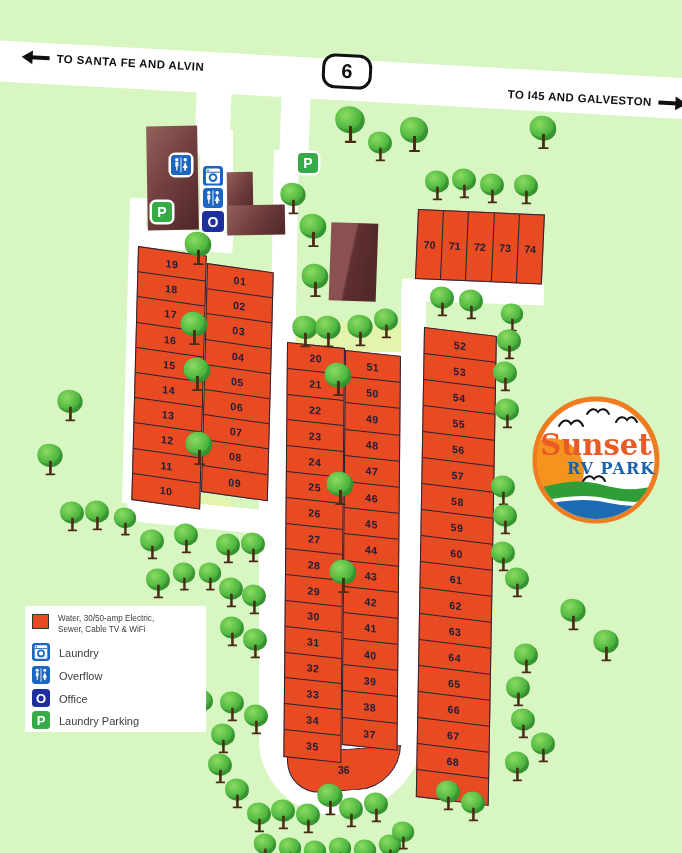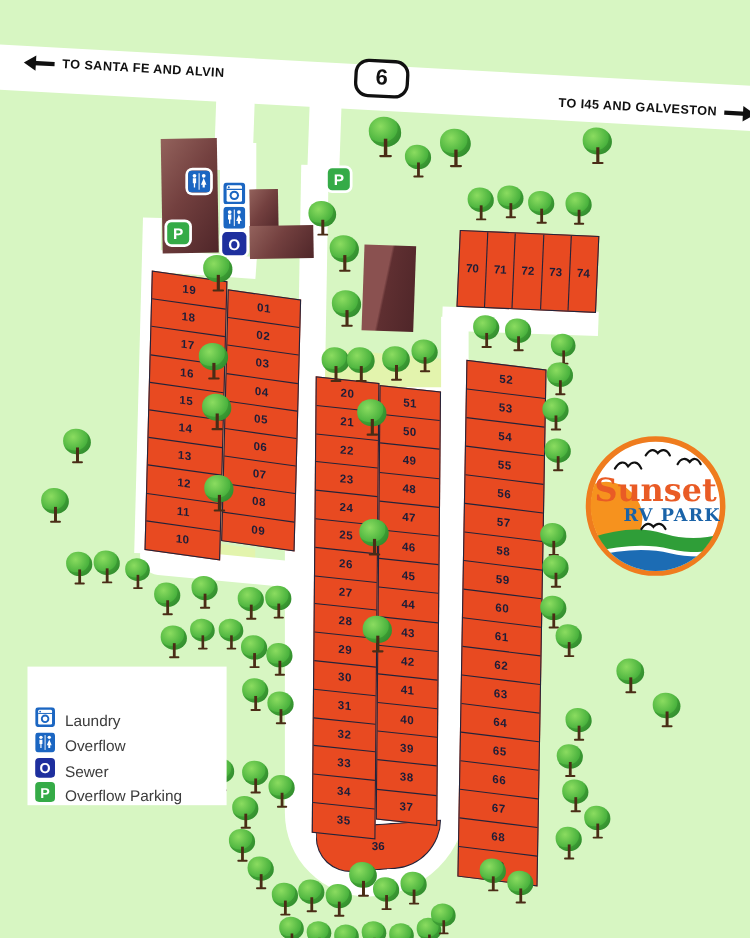--- a/index.html
+++ b/index.html
@@ -38,21 +38,21 @@
   
   .tree{position:absolute;width:30px;height:37px;z-index:6;transform-origin:50% 100%;}
   .tree::before{content:"";position:absolute;left:1px;top:0;width:28px;height:26px;border-radius:46% 54% 48% 52%;background:radial-gradient(circle at 36% 32%,#8bdc60 0%,#4cb43f 55%,#2f8c31 100%);box-shadow:inset -3px -4px 0 rgba(20,90,20,.25);}
   .tree i{position:absolute;left:14px;top:19px;width:3px;height:15px;background:#4a2c16;}
   .tree i::after{content:"";position:absolute;left:-4px;bottom:-1px;width:11px;height:2.5px;background:#4a2c16;border-radius:2px;}
 
   
   .legend{position:absolute;left:25px;top:606px;width:181px;height:126px;background:#ffffff;z-index:7;}
   .legend-item{position:absolute;left:7px;display:flex;align-items:flex-start;gap:9px;}
   .legend-item .licon{flex:0 0 auto;width:18px;height:18px;border-radius:3.5px;display:flex;align-items:center;justify-content:center;color:#fff;font-weight:bold;font-size:13px;}
-  .legend-item .ltext{font-size:14px;color:#3c3c3c;padding-top:3px;line-height:1.3;}
+  .legend-item .ltext{font-size:11px;color:#3c3c3c;padding-top:3px;line-height:1.3;}
   .lswatch{width:17px;height:15px;background:#e84a21;border:1.2px solid #333;box-sizing:border-box;}
   .ltext.small{font-size:8.2px;width:122px;padding-top:0;}
 
   
   .logo{position:absolute;left:531px;top:395px;z-index:7;}
 </style>
 </head>
 <body>
 
 <div id="map">
@@ -127,20 +127,24 @@
     </div>
   <div class="sign green" style="left:298px;top:153px;">
       <span>P</span>
     </div>
 
   <div class="lot36">
       <span style="transform:skewY(4deg);">36</span>
     </div>
 
   <div class="legend">
+    <div class="legend-item" style="top:8px;">
+      <span class="lswatch"></span>
+      <span class="ltext small">Water, 30/50-amp Electric, Sewer, Cable TV &amp; WiFi</span>
+    </div>
     <div class="legend-item" style="top:37px;">
       <span class="licon">
           <svg viewBox="0 0 20 20">
             <rect width="20" height="20" rx="3.5" fill="#1b66c2"></rect>
             <rect x="3" y="2.5" width="14" height="15" rx="1.5" fill="#fff"></rect>
             <line x1="3" y1="6.2" x2="17" y2="6.2" stroke="#1b66c2" stroke-width="1"></line>
             <circle cx="5" cy="4.3" r="0.9" fill="#1b66c2"></circle>
             <circle cx="10" cy="11.6" r="4.3" fill="#1b66c2"></circle>
             <circle cx="10" cy="11.6" r="2.4" fill="#fff"></circle>
           </svg>
@@ -157,27 +161,27 @@
             <circle cx="14.2" cy="4.8" r="1.7" fill="#fff"></circle>
             <path d="M14.2,6.9 l2.5,6 h-1.5 v2.6 h-2 v-2.6 h-1.5 z" fill="#fff"></path>
           </svg>
         </span>
       <span class="ltext">Overflow</span>
     </div>
     <div class="legend-item" style="top:83px;">
       <span class="licon" style="background:#1e2f9e;">
           <span>O</span>
         </span>
-      <span class="ltext">Sewer</span>
+      <span class="ltext">Office</span>
     </div>
     <div class="legend-item" style="top:105px;">
       <span class="licon" style="background:#35ab47;">
           <span>P</span>
         </span>
-      <span class="ltext">Overflow Parking</span>
+      <span class="ltext">Laundry Parking</span>
     </div>
   </div>
 
   <div class="logo">
     <svg width="130" height="130" viewBox="0 0 130 130">
       <defs>
           <clipPath id="lc">
             <circle cx="65" cy="65" r="59"></circle>
           </clipPath>
         </defs>

